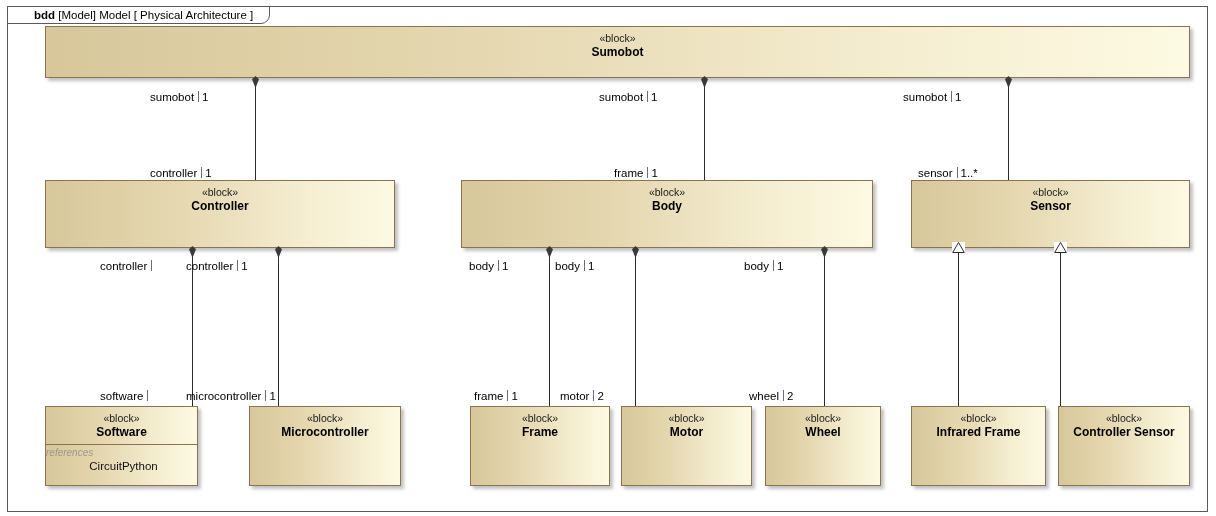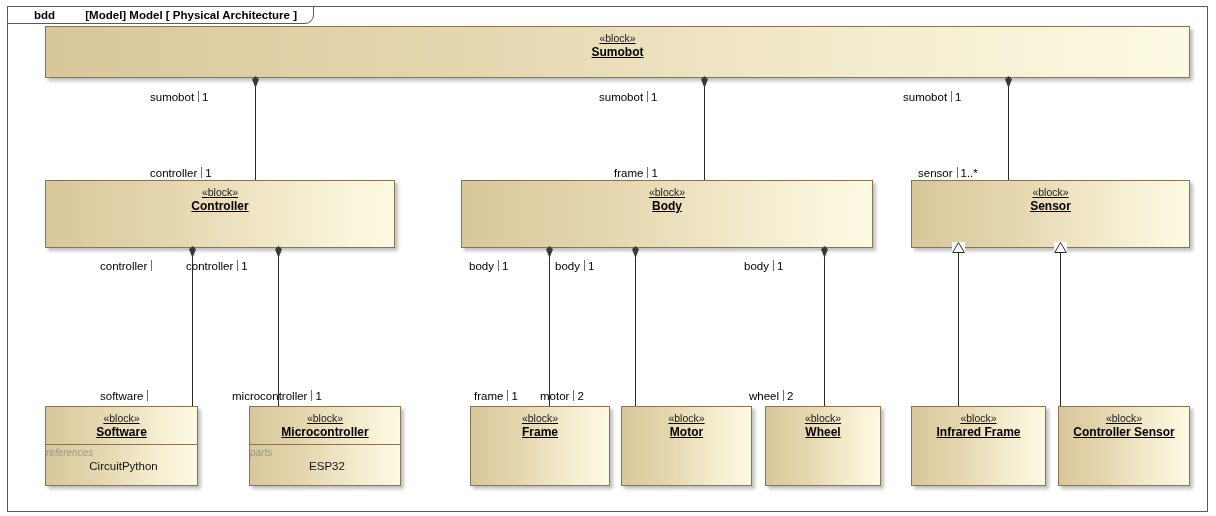--- a/index.html
+++ b/index.html
@@ -16,34 +16,34 @@
   }
   #frame-tab{
     position:absolute;left:7px;top:6px;height:18px;
     border:1px solid #5a5a5a;border-bottom:1px solid #5a5a5a;
     background:#ffffff;box-sizing:border-box;
     padding:2px 16px 2px 6px;white-space:nowrap;
     border-radius:0 0 9px 0;
     font-size:11.5px;line-height:13px;z-index:6;
   }
   #frame-tab .kw{font-weight:bold;padding-left:20px;}
-  #frame-tab .rest{font-weight:bold;margin-left:27px;}
+  #frame-tab .rest{font-weight:normal;}
 
   
   .block{
     position:absolute;box-sizing:border-box;
     border:1px solid #8a7350;
     background:linear-gradient(to right,#d7c79b 0%,#e4d6ae 35%,#f3ebcd 70%,#fdfae3 100%);
     box-shadow:3px 3px 3px rgba(120,120,120,0.45);
     z-index:3;
   }
   .block .hdr{
     position:absolute;left:0;right:0;top:0;
     text-align:center;padding-top:5px;
-    line-height:13px;pointer-events:none;text-decoration:underline;
+    line-height:13px;pointer-events:none;
   }
   .block .stereo{display:block;font-size:10.5px;font-weight:normal;color:#1a1a1a;}
   .block .bname{display:block;font-size:12px;font-weight:bold;color:#000000;margin-top:1px;}
 
   
   .cmp{
     position:absolute;left:0;right:0;
     border-top:1px solid #8a7350;
   }
   .cmp .cmp-title{
@@ -149,38 +149,38 @@
 <div class="elabel right" style="left:100px;top:260px;width:88px;">
   <span class="role">controller</span><span class="sep" style="margin-right: 0px;"></span><span class="mult"></span>
 </div>
 <div class="elabel right" style="left:186px;top:260px;width:88px;">
   <span class="role">controller</span><span class="sep"></span><span class="mult">1</span>
 </div>
 
 <div class="elabel right" style="left:100px;top:390px;width:88px;">
   <span class="role">software</span><span class="sep" style="margin-right: 0px;"></span><span class="mult"></span>
 </div>
-<div class="elabel right" style="left:186px;top:390px;width:88px;margin-left:46px;">
+<div class="elabel right" style="left:186px;top:390px;width:88px;">
   <span class="role">microcontroller</span><span class="sep"></span><span class="mult">1</span>
 </div>
 
 <div class="elabel right" style="left:469px;top:260px;width:75px;">
   <span class="role">body</span><span class="sep"></span><span class="mult">1</span>
 </div>
 <div class="elabel right" style="left:555px;top:260px;width:75px;">
   <span class="role">body</span><span class="sep"></span><span class="mult">1</span>
 </div>
 <div class="elabel right" style="left:744px;top:260px;width:75px;">
   <span class="role">body</span><span class="sep"></span><span class="mult">1</span>
 </div>
 
 <div class="elabel right" style="left:474px;top:390px;width:70px;">
   <span class="role">frame</span><span class="sep"></span><span class="mult">1</span>
 </div>
-<div class="elabel right" style="left:540px;top:390px;width:70px;">
+<div class="elabel right" style="left:560px;top:390px;width:70px;">
   <span class="role">motor</span><span class="sep"></span><span class="mult">2</span>
 </div>
 <div class="elabel right" style="left:749px;top:390px;width:70px;">
   <span class="role">wheel</span><span class="sep"></span><span class="mult">2</span>
 </div>
 
 <div class="block" style="left:45px;top:26px;width:1145px;height:52px;">
   <span class="hdr">
     <span class="stereo">«block»</span>
     <span class="bname">Sumobot</span>
@@ -217,24 +217,20 @@
     <span class="cmp-title">references</span>
     <span class="cmp-item">CircuitPython</span>
   </div>
 </div>
 
 <div class="block" style="left:249px;top:406px;width:152px;height:80px;">
   <span class="hdr">
     <span class="stereo">«block»</span>
     <span class="bname">Microcontroller</span>
   </span>
-  <div class="cmp" style="top:37px;bottom:0;">
-    <span class="cmp-title">parts</span>
-    <span class="cmp-item">ESP32</span>
-  </div>
 </div>
 
 <div class="block" style="left:470px;top:406px;width:140px;height:80px;">
   <span class="hdr">
     <span class="stereo">«block»</span>
     <span class="bname">Frame</span>
   </span>
 </div>
 
 <div class="block" style="left:621px;top:406px;width:131px;height:80px;">

